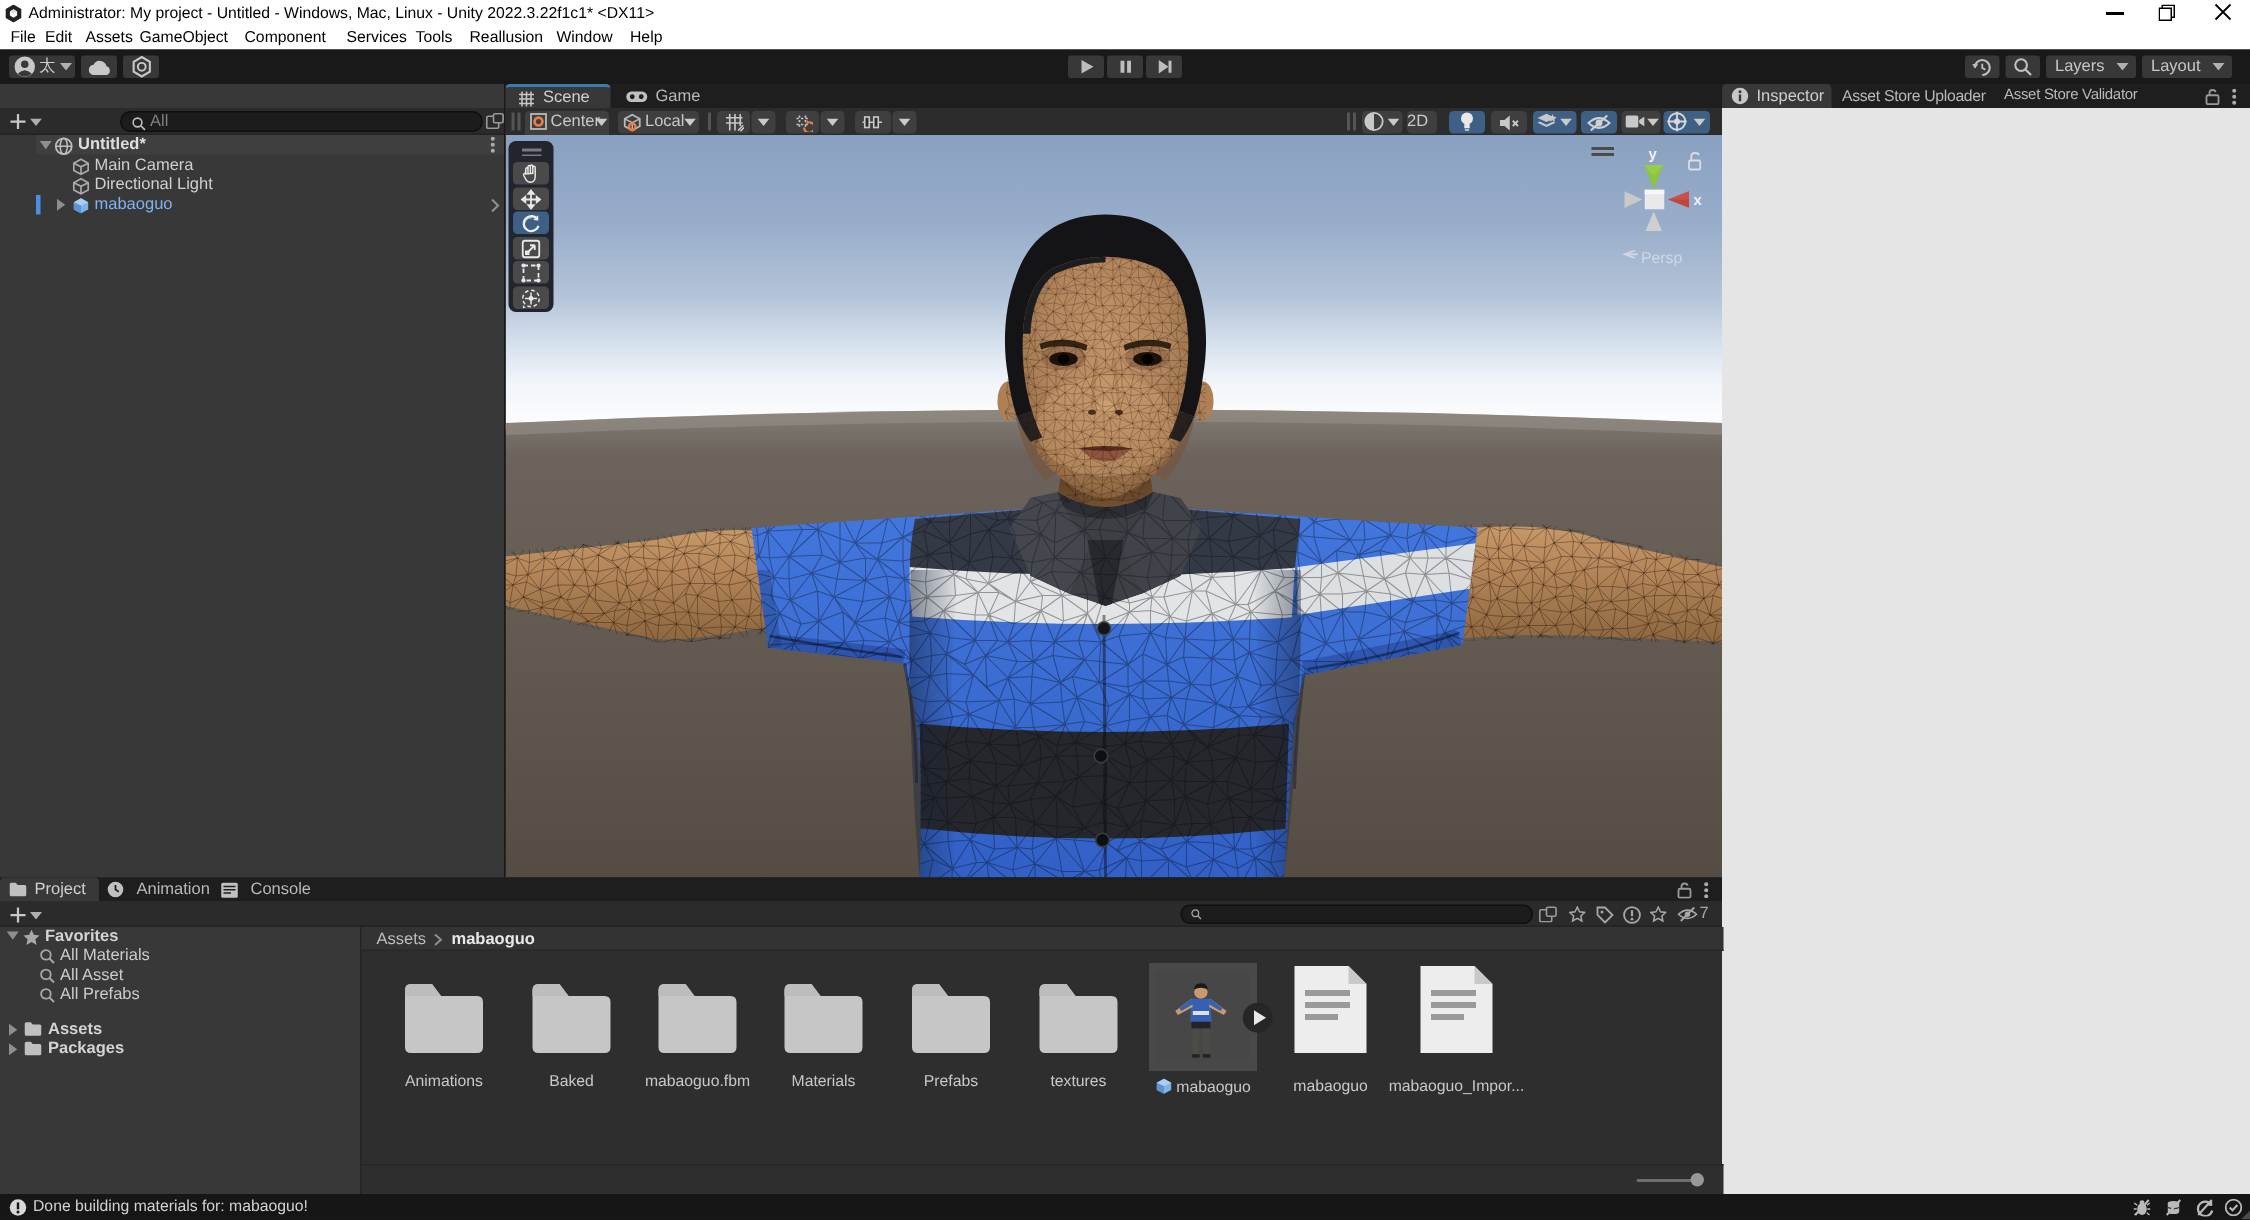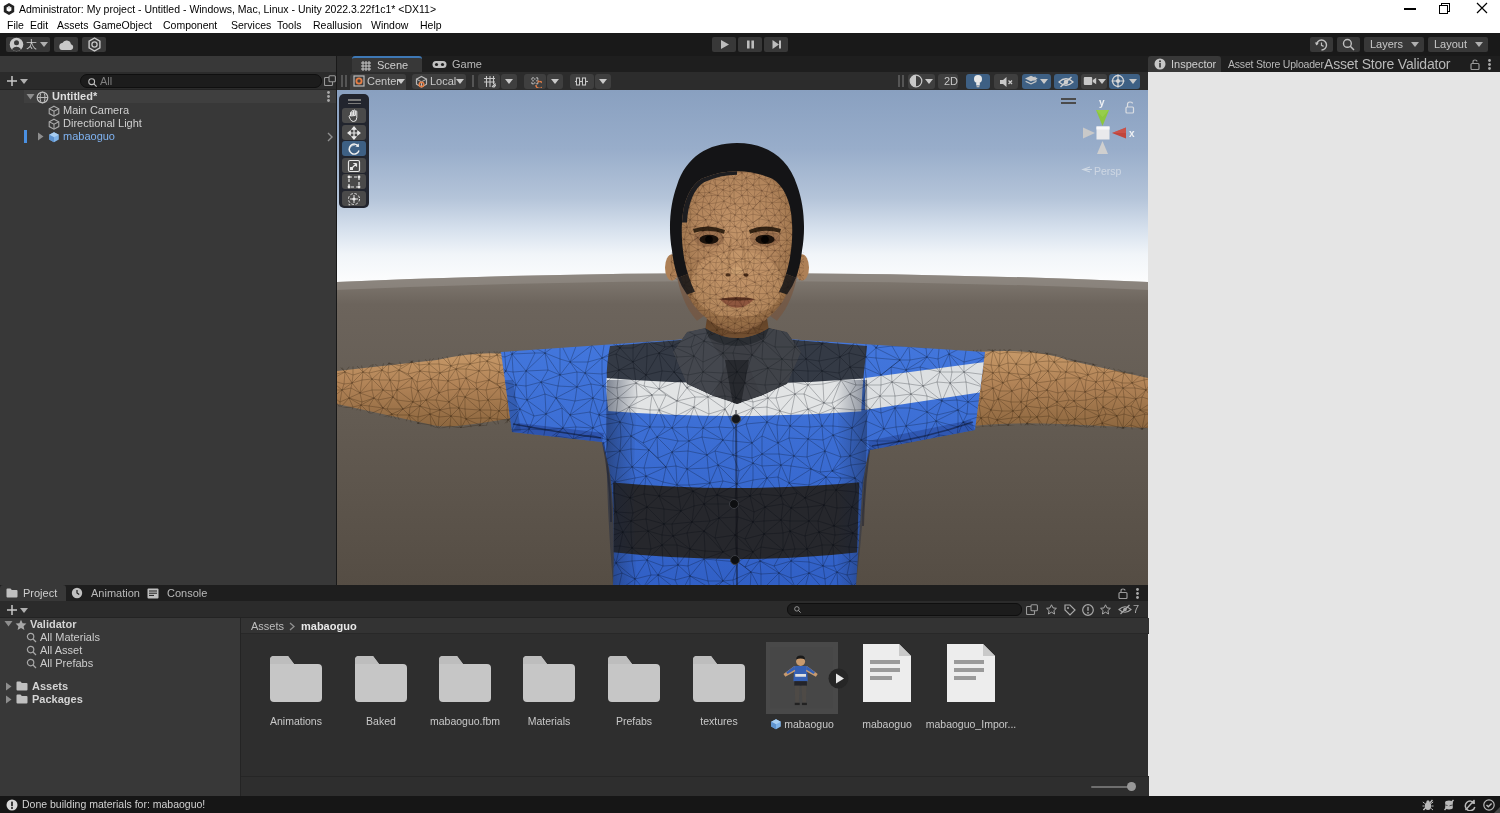--- a/index.html
+++ b/index.html
@@ -212,21 +212,21 @@
       </span>
     <span class="abs" style="left:63px;top:0;line-height:13px;color:#7FB3F2">mabaoguo</span>
     <span class="abs" style="left:327px;top:1.5px">
         <svg width="6" height="10" viewBox="0 0 6 10" style="">
           <path d="M1 1 L5 5 L1 9" stroke="#909090" stroke-width="1.4" fill="none"></path>
         </svg>
       </span>
   </div>
 </div>
 <div class="abs" style="left:337px;top:56px;width:811px;height:529px;background:#2C2C2C">
-  <div class="tabbar" style="left:15px;top:0;width:811px;height:16px">
+  <div class="tabbar" style="left:0;top:0;width:811px;height:16px">
     <div class="tab" style="left:0;width:70px;border-top:2px solid #3E78B5;line-height:14px"><span class="abs" style="left:8px;top:1.5px">
           <svg width="12" height="12" viewBox="0 0 12 12" style="">
             <path d="M1 3 H11 M1 6 H11 M1 9 H11 M3 1 V11 M6 1 V11 M9 1 V11" stroke="#C8C8C8" stroke-width="1"></path>
           </svg>
         </span><span style="margin-left:17px">Scene</span></div>
     <div class="tabghost" style="left:72px"><span class="abs" style="left:8px;top:4px">
           <svg width="15" height="9" viewBox="0 0 15 9" style="">
             <rect x="0.5" y="1" width="14" height="7" rx="3.5" fill="#C0C0C0"></rect>
             <circle cx="4.5" cy="4.5" r="1.6" fill="#1e1e1e"></circle>
             <circle cx="10.5" cy="4.5" r="1.6" fill="#1e1e1e"></circle>
@@ -322,21 +322,21 @@
             <circle cx="7" cy="7" r="5.8" fill="none" stroke="#C8C8C8" stroke-width="1.2"></circle>
             <path d="M7 1.2 A5.8 5.8 0 0 0 7 12.8 Z" fill="#C8C8C8"></path>
           </svg>
         </span>
         <span class="abs" style="left:17px;top:5px">
           <svg width="8" height="5" viewBox="0 0 8 5" style="">
             <path d="M0 0 L8 0 L4 5 Z" fill="#CACACA"></path>
           </svg>
         </span>
       </div>
-    <div class="sbtn" style="left:601px;top:1.5px;width:20px;height:15px;text-align:right">2D</div>
+    <div class="sbtn" style="left:601px;top:1.5px;width:20px;height:15px;text-align:left">2D</div>
     <div class="sbtn" style="left:629px;top:1.5px;width:24px;height:15px;background:#3E6084">
         <span class="abs" style="left:7px;top:0.5px">
           <svg width="10" height="14" viewBox="0 0 10 14" style="">
             <circle cx="5" cy="5" r="4" fill="#E8E8E8"></circle>
             <rect x="3.2" y="8.5" width="3.6" height="3" fill="#E8E8E8"></rect>
             <rect x="3.6" y="12" width="2.8" height="1.3" fill="#BBB"></rect>
           </svg>
         </span>
       </div>
     <div class="sbtn" style="left:657px;top:1.5px;width:24px;height:15px">
@@ -638,21 +638,21 @@
 <div class="abs" style="left:1148px;top:56px;width:352px;height:740px;background:#e5e5e5">
   <div class="tabbar" style="left:0;top:0;width:352px;height:16px">
     <div class="tab" style="left:0;width:73px"><span class="abs" style="left:6px;top:2px">
           <svg width="12" height="12" viewBox="0 0 12 12" style="">
             <circle cx="6" cy="6" r="5.5" fill="#C8C8C8"></circle>
             <rect x="5.2" y="5" width="1.6" height="4.5" fill="#383838"></rect>
             <circle cx="6" cy="3.2" r="1" fill="#383838"></circle>
           </svg>
         </span><span style="margin-left:15px">Inspector</span></div>
     <div class="tabghost" style="left:76px;padding:0 4px;font-size:10.5px;letter-spacing:-0.2px">Asset Store Uploader</div>
-    <div class="tabghost" style="left:172px;padding:0 4px;font-size:14px;letter-spacing:-0.2px">Asset Store Validator</div>
+    <div class="tabghost" style="left:184px;padding:0 4px;font-size:10px;letter-spacing:-0.2px">Asset Store Validator</div>
     <span class="abs" style="left:322px;top:2.5px">
         <svg width="10" height="11" viewBox="0 0 10 11" style="">
           <rect x="1" y="4.5" width="8" height="6" rx="1" fill="none" stroke="#999" stroke-width="1.2"></rect>
           <path d="M3 4.5 L3 3 Q3 1 5 1 Q7 1 7 2.5" fill="none" stroke="#999" stroke-width="1.2"></path>
         </svg>
       </span>
       <span class="abs" style="left:340px;top:2.5px">
         <svg width="3" height="11" viewBox="0 0 3 11" style="">
           <circle cx="1.5" cy="1.5" r="1.4" fill="#aaa"></circle>
           <circle cx="1.5" cy="5.5" r="1.4" fill="#aaa"></circle>
@@ -755,21 +755,21 @@
     <div class="abs" style="left:4px;top:2px">
         <svg width="9" height="7" viewBox="0 0 9 7" style="">
           <path d="M0.5 1 L8.5 1 L4.5 6.5 Z" fill="#8E8E8E"></path>
         </svg>
       </div>
       <div class="abs" style="left:15px;top:0.5px">
         <svg width="12" height="12" viewBox="0 0 12 12" style="">
           <path d="M6 0.8 L7.6 4.2 L11.4 4.6 L8.6 7.2 L9.4 11 L6 9 L2.6 11 L3.4 7.2 L0.6 4.6 L4.4 4.2 Z" fill="#A8A8A8"></path>
         </svg>
       </div>
-    <div class="abs" style="left:30px;top:0;line-height:13px;color:#D4D4D4;font-weight:bold">Validator</div>
+    <div class="abs" style="left:30px;top:0;line-height:13px;color:#D4D4D4;font-weight:bold">Favorites</div>
     <div class="abs" style="left:26px;top:13.5px">
         <svg width="11" height="11" viewBox="0 0 11 11" style="">
           <circle cx="4.6" cy="4.6" r="3.2" fill="none" stroke="#A8A8A8" stroke-width="1.2"></circle>
           <path d="M7 7 L10 10" stroke="#A8A8A8" stroke-width="1.3"></path>
         </svg>
       </div>
       <div class="abs" style="left:40px;top:13px;line-height:13px;color:#CCC">All Materials</div>
     <div class="abs" style="left:26px;top:26.5px">
         <svg width="11" height="11" viewBox="0 0 11 11" style="">
           <circle cx="4.6" cy="4.6" r="3.2" fill="none" stroke="#A8A8A8" stroke-width="1.2"></circle>

